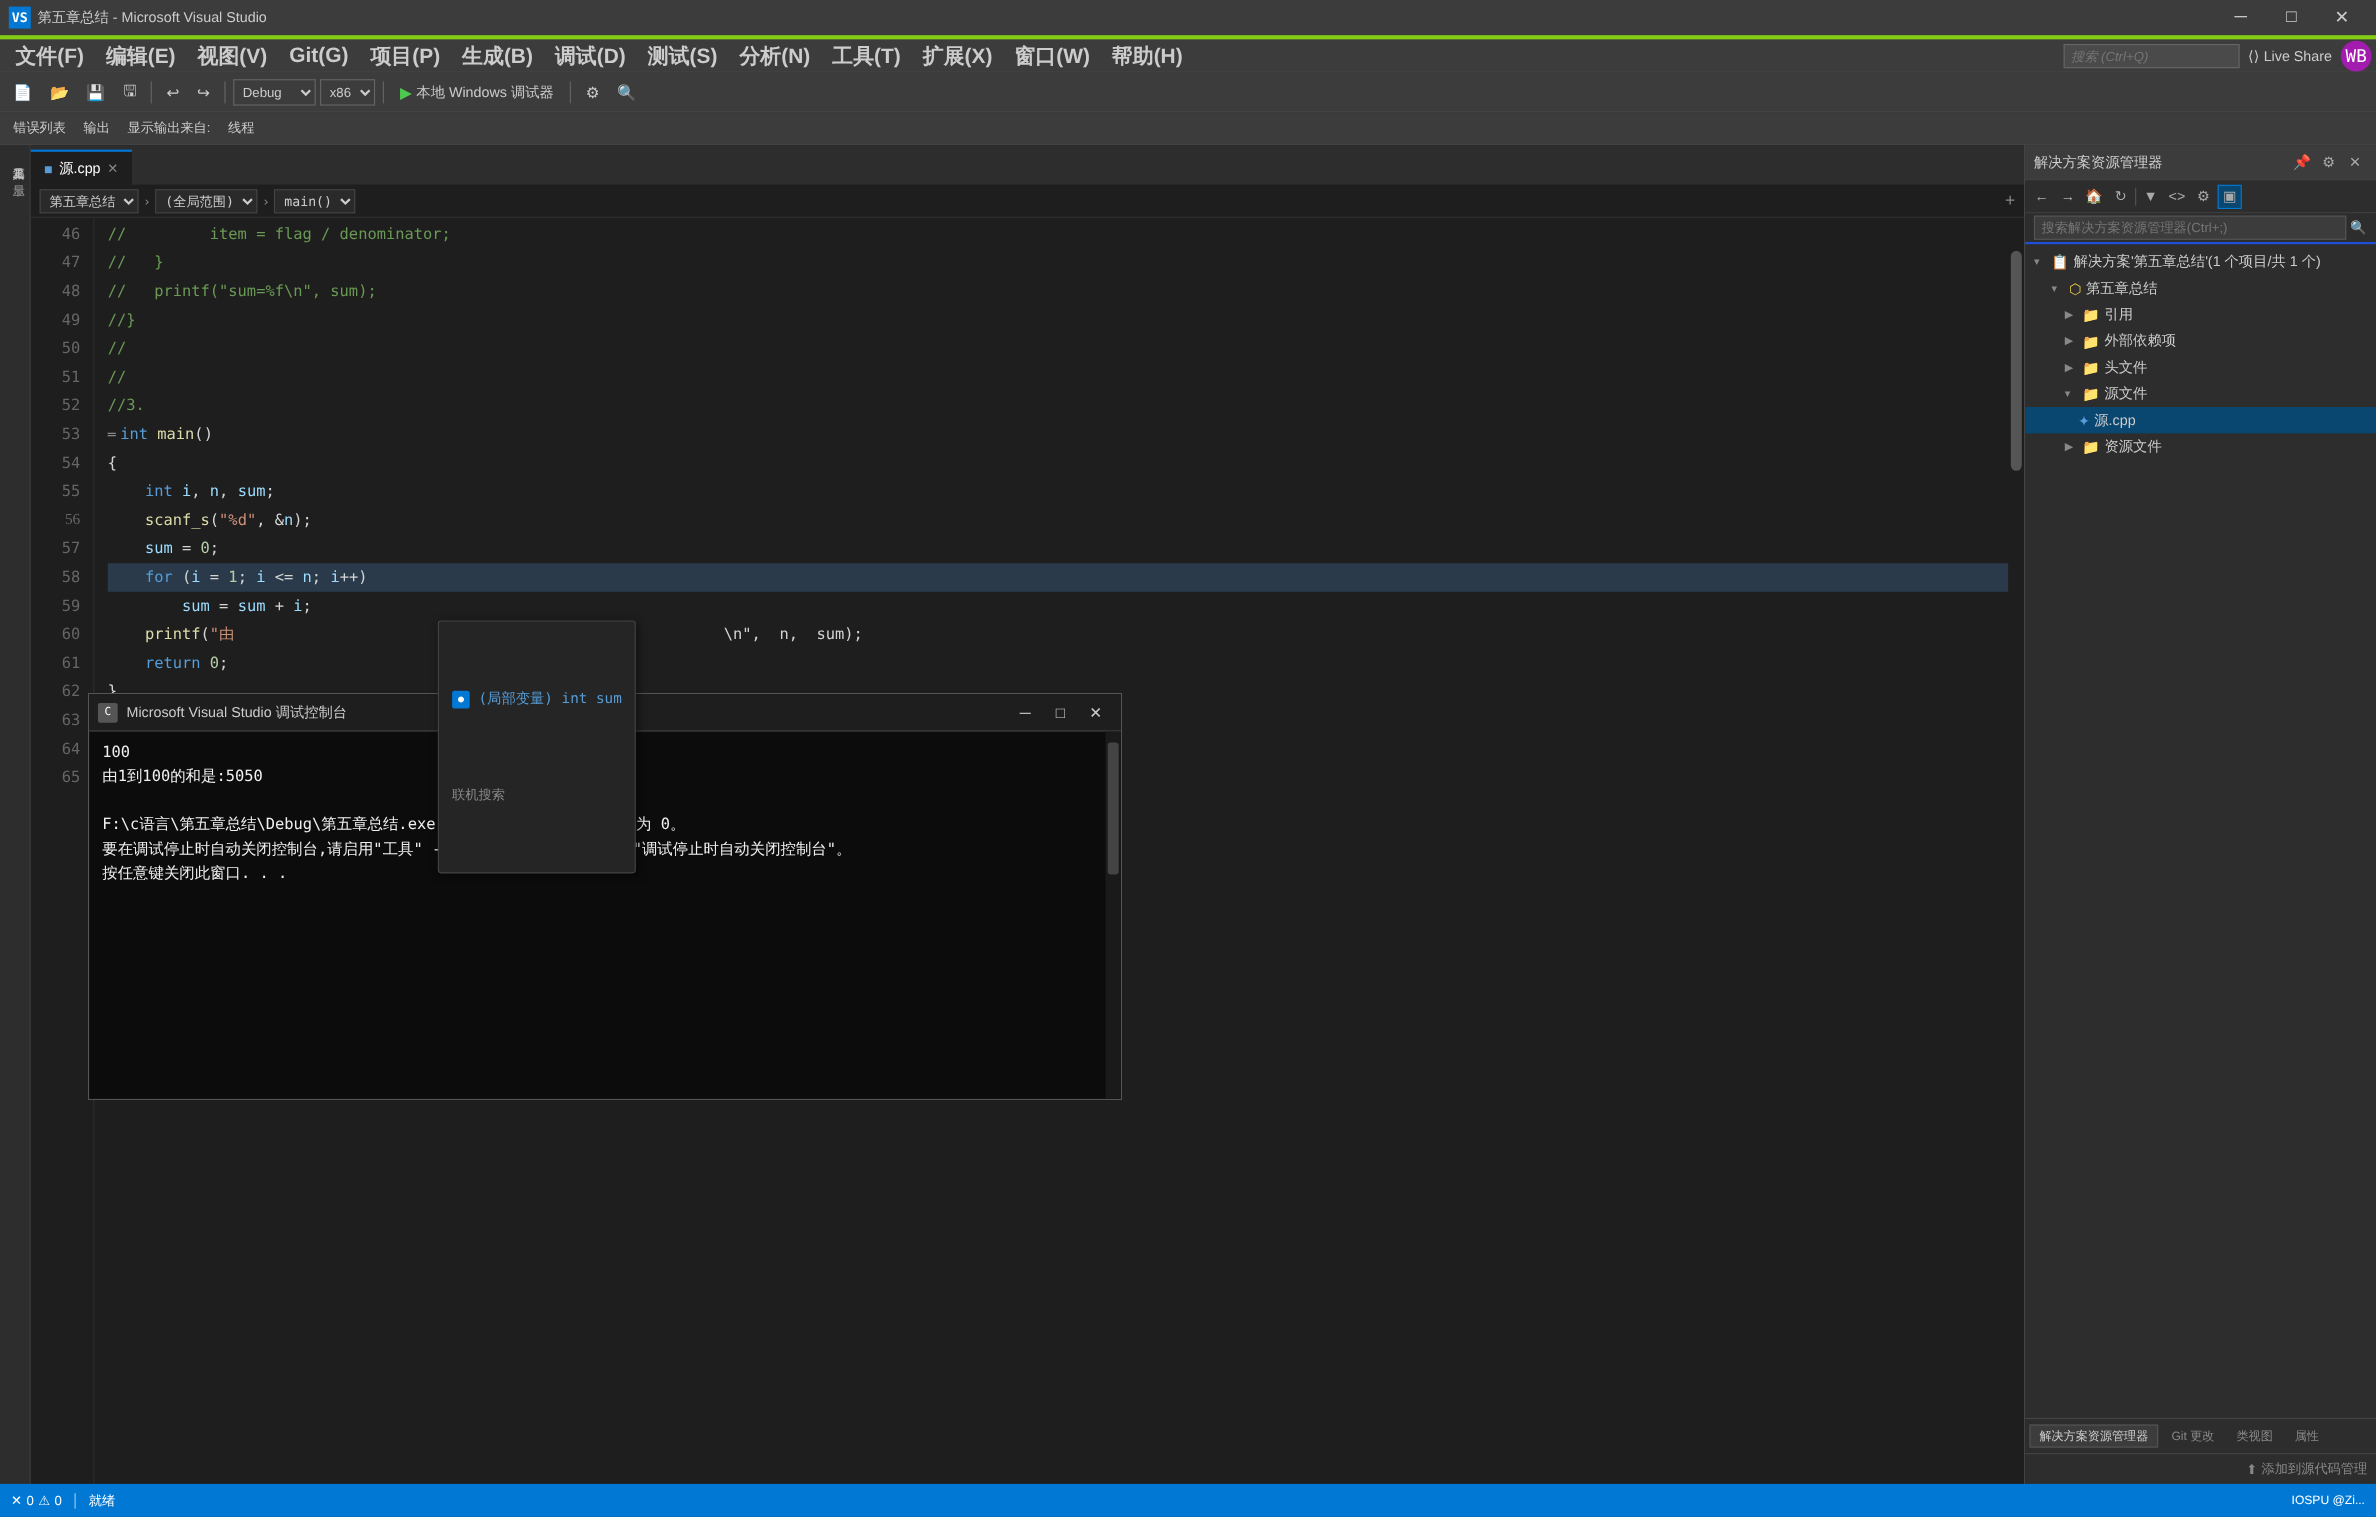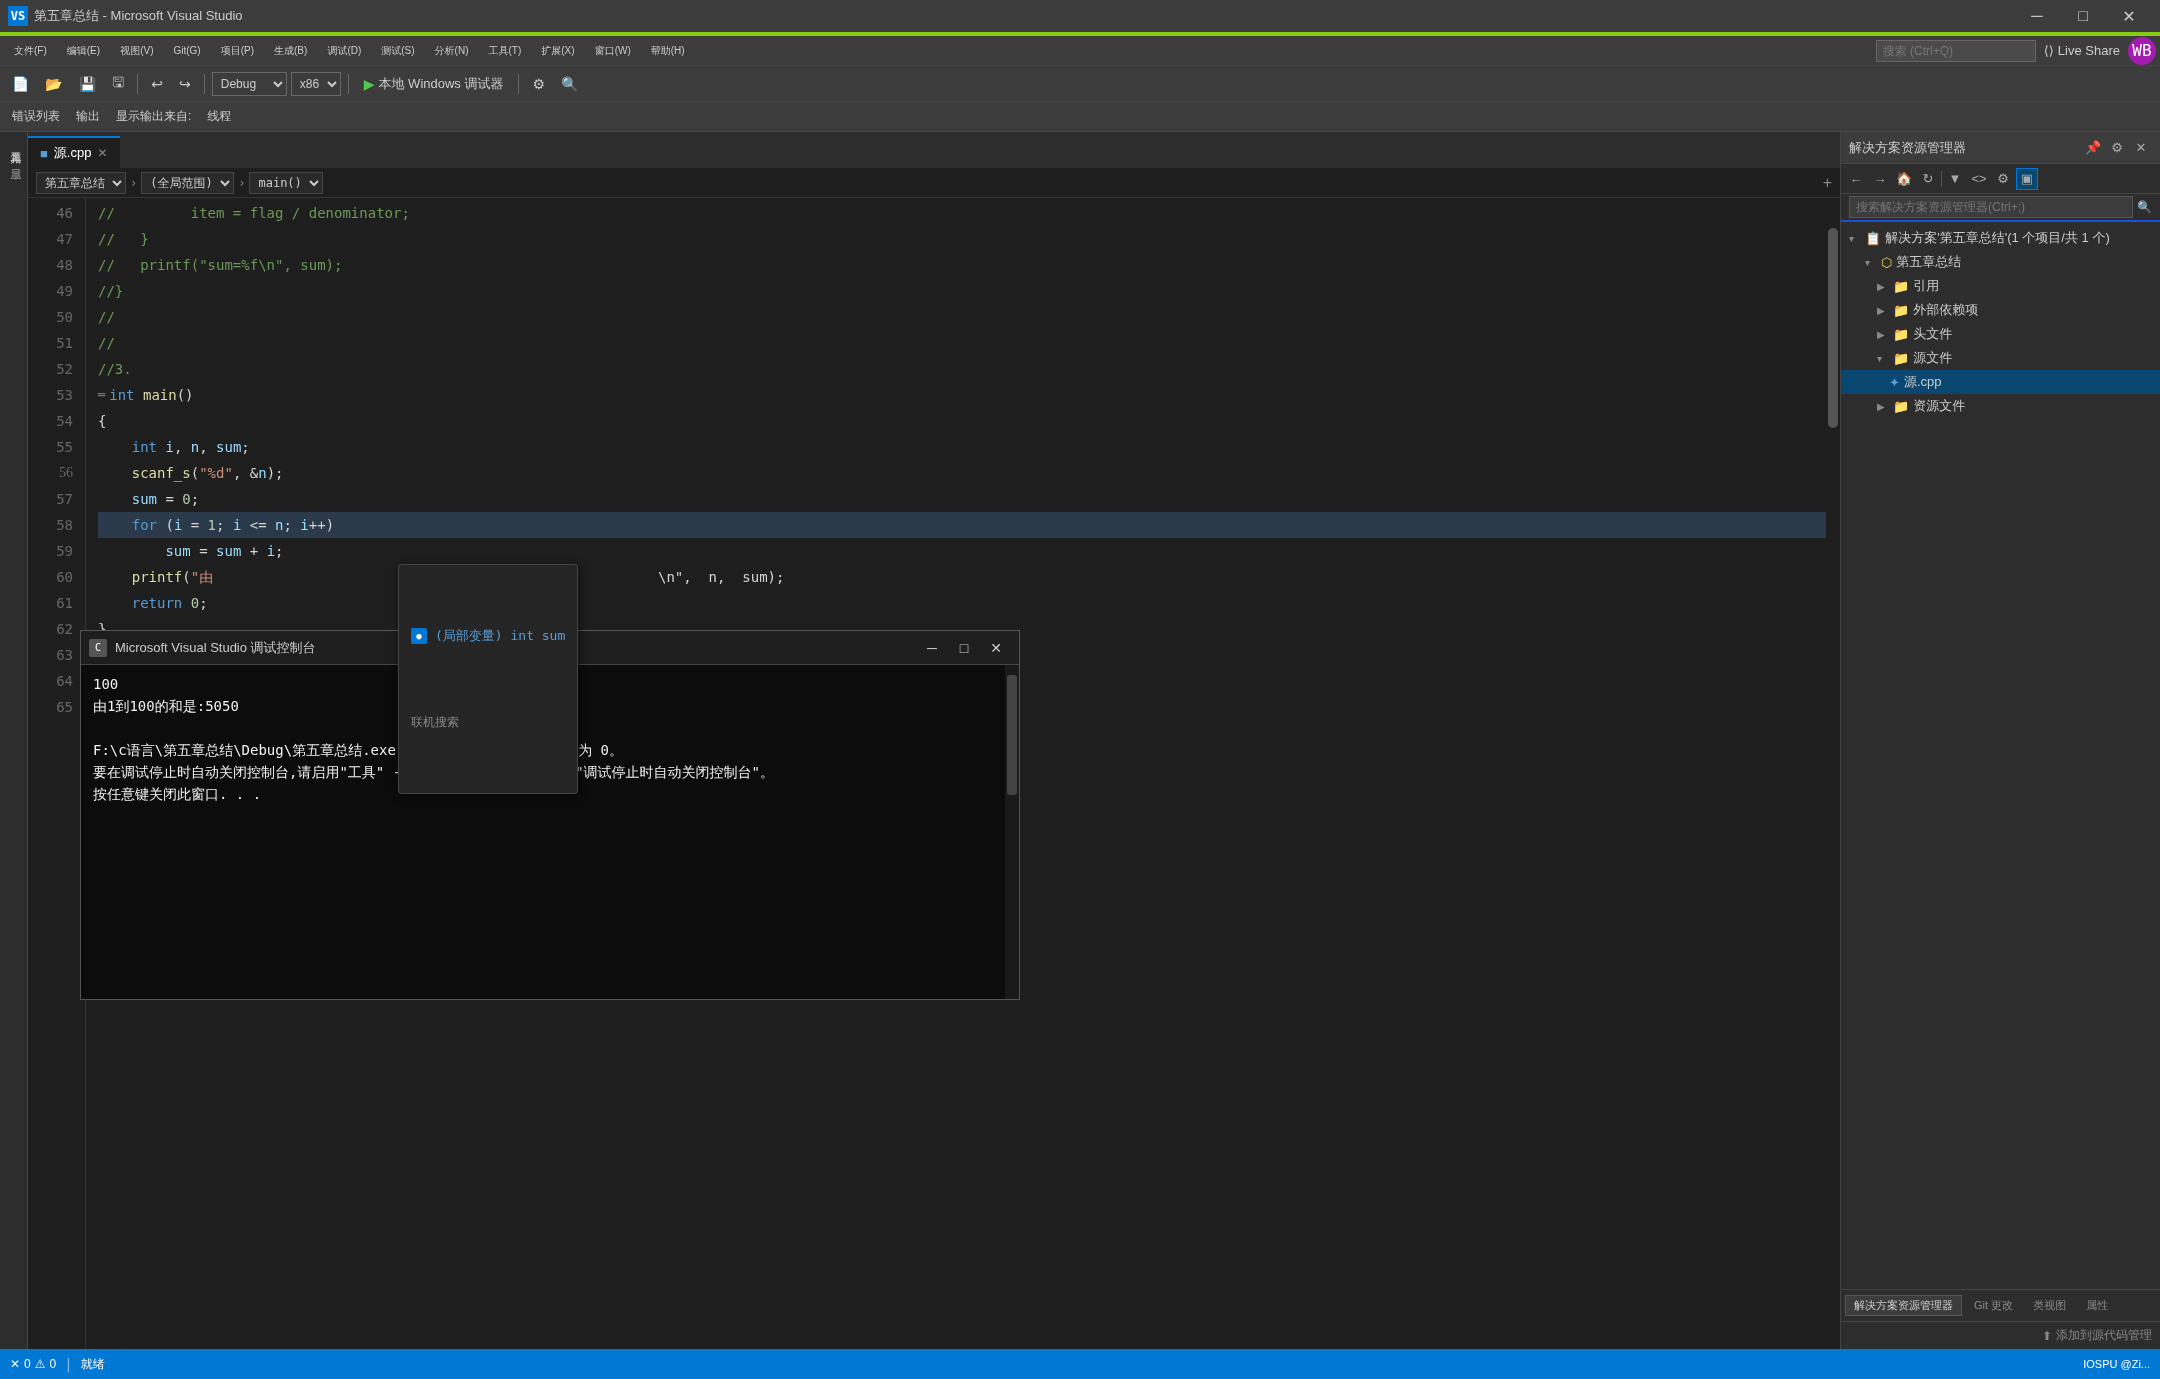--- a/index.html
+++ b/index.html
@@ -54,25 +54,26 @@
     .menu-bar {
       background: #3c3c3c;
       height: 30px;
       display: flex;
       align-items: center;
       padding: 0 4px;
       border-bottom: 1px solid #444;
     }
     .menu-item {
       color: #ccc;
-      font-size: 10px;
+      font-size: 19px;
       padding: 4px 10px;
       cursor: pointer;
       font-family: 'Microsoft YaHei', sans-serif;
       white-space: nowrap;
+      font-weight: bold;
     }
 
     
     .toolbar {
       background: #3c3c3c;
       height: 36px;
       display: flex;
       align-items: center;
       padding: 0 6px;
       gap: 4px;
@@ -528,21 +529,21 @@
   <span class="menu-item">项目(P)</span>
   <span class="menu-item">生成(B)</span>
   <span class="menu-item">调试(D)</span>
   <span class="menu-item">测试(S)</span>
   <span class="menu-item">分析(N)</span>
   <span class="menu-item">工具(T)</span>
   <span class="menu-item">扩展(X)</span>
   <span class="menu-item">窗口(W)</span>
   <span class="menu-item">帮助(H)</span>
   <div class="live-share-area">
-    <input type="text" style="background: rgb(74, 74, 74); border: 1px solid rgb(102, 102, 102); color: rgb(204, 204, 204); height: 22px; padding: 0px 6px; font-size: 12px; width: 160px;" placeholder="搜索 (Ctrl+Q)">
+    <input type="text" style="background: rgb(74, 74, 74); border: 1px solid rgb(102, 102, 102); color: rgb(204, 204, 204); height: 22px; padding: 0px 6px; font-size: 12px; width: 160px; font-style: italic;" placeholder="搜索 (Ctrl+Q)">
     <button class="live-share-btn">
       <span>⟨⟩</span>
       <span>Live Share</span>
     </button>
     <div class="avatar">WB</div>
   </div>
 </div>
 
 <div class="toolbar">
   <button class="toolbar-btn">📄</button>

